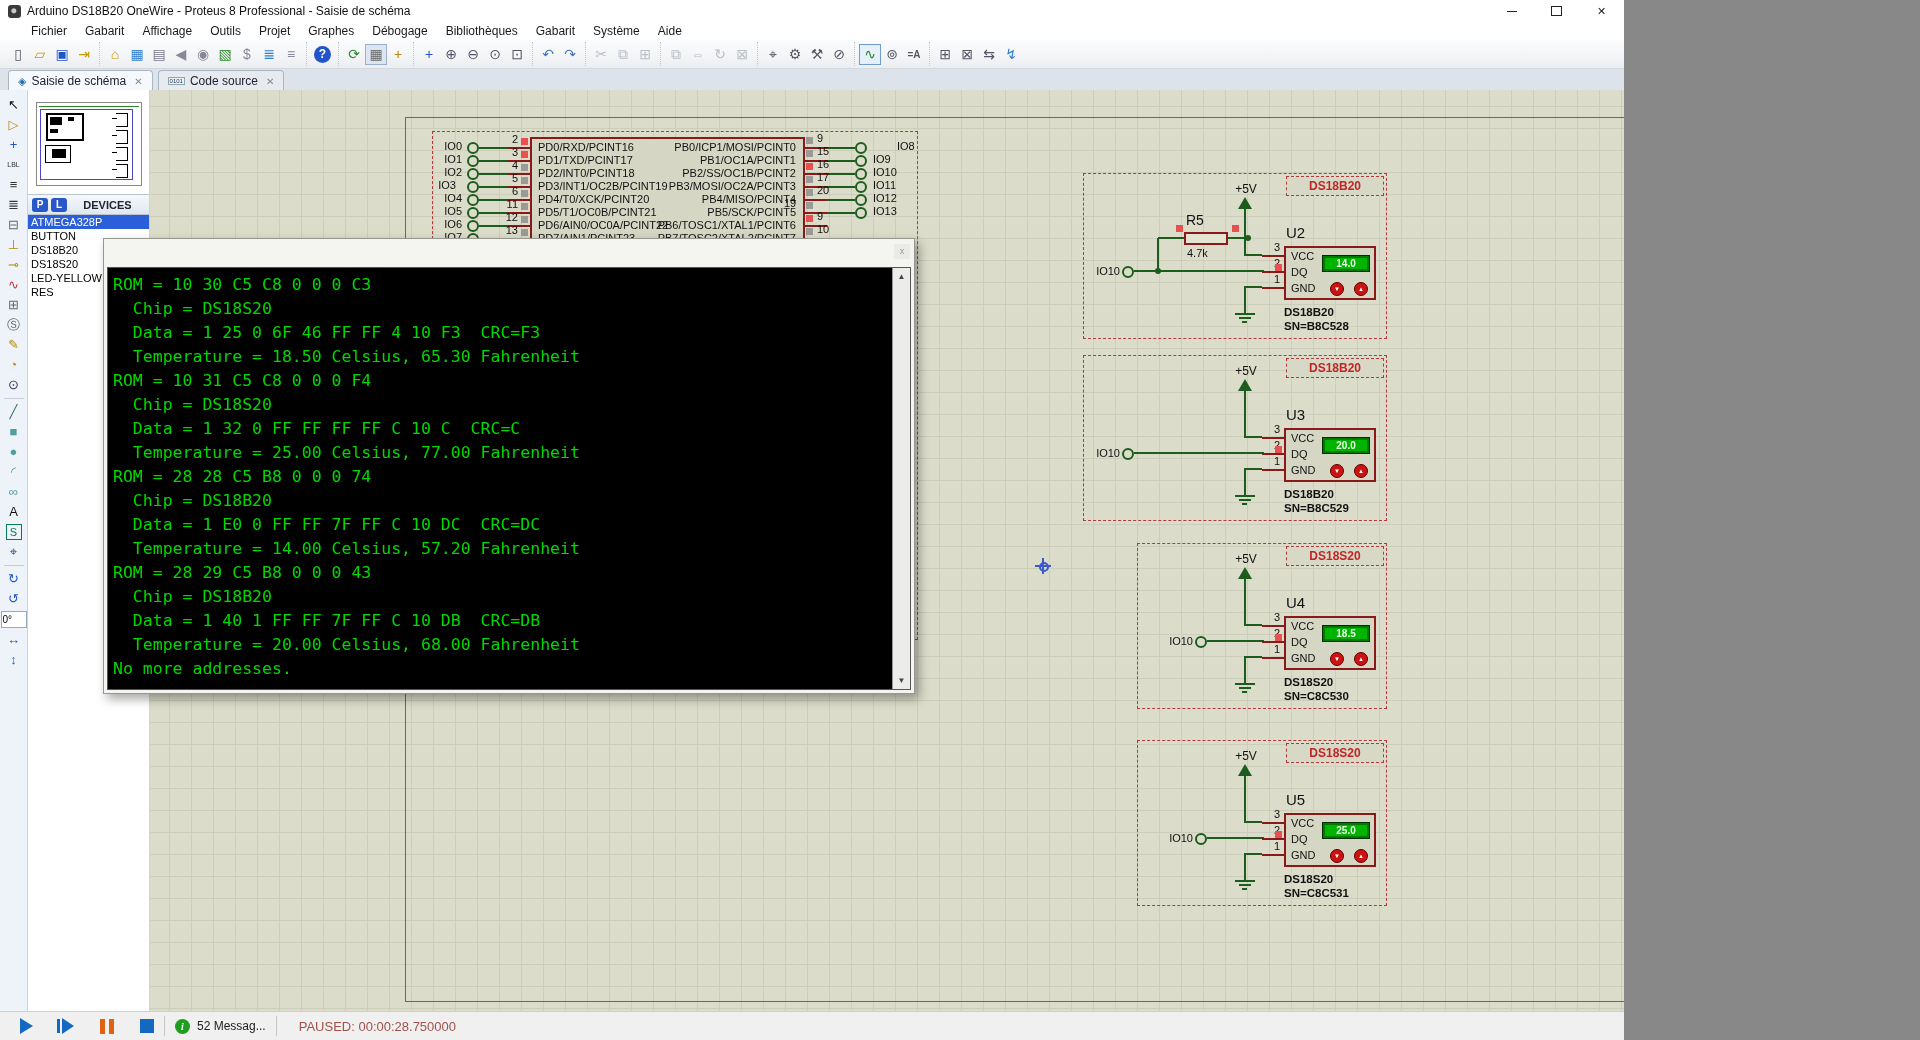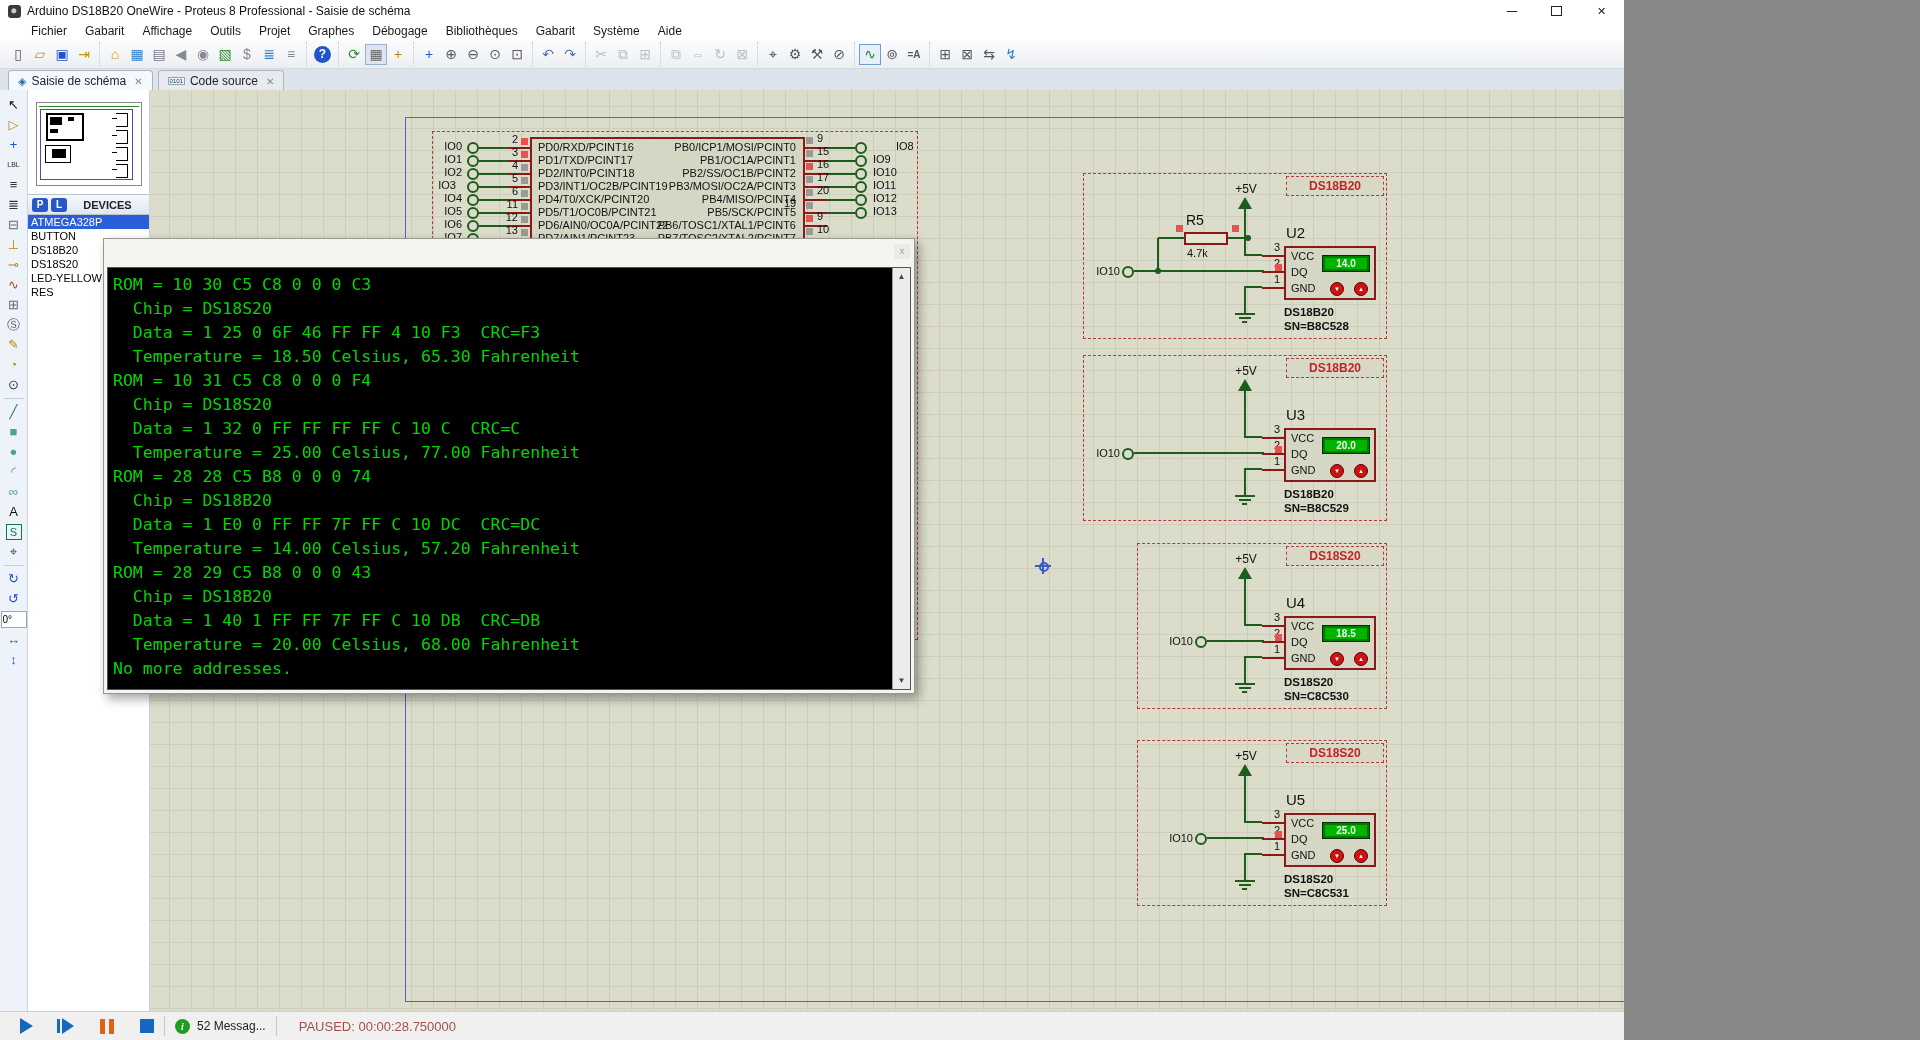--- a/index.html
+++ b/index.html
@@ -401,21 +401,21 @@
           <div class="stub" style="left: 358px; top: 148px; width: 22px;"></div>
           <div class="pnum" style="left: 342px; width: 26px; top: 134px; text-align: right;">13</div>
           <div class="pmark gray" style="left: 371px; top: 139px;"></div>
           <div class="ilabel" style="left: 388px; top: 142px;">PD7/AIN1/PCINT23</div>
           <div class="ilabel" style="left: 400px; width: 246px; top: 51px; text-align: right;">PB0/ICP1/MOSI/PCINT0</div>
           <div class="stub" style="left: 655px; top: 57px; width: 22px;"></div>
           <div class="pmark gray" style="left: 656px; top: 47px;"></div>
           <div class="pnum" style="left: 667px; top: 42px;">9</div>
           <div class="wire" style="left: 677px; top: 57px; width: 28px; height: 2px;"></div>
           <div class="tcirc" style="left: 705px; top: 52px;"></div>
-          <div class="tlabel2 rlabel" style="left: 726px; top: 50px; padding-left: 20px;">IO8</div>
+          <div class="tlabel2 rlabel" style="left: 747px; top: 50px;">IO8</div>
           <div class="ilabel" style="left: 400px; width: 246px; top: 64px; text-align: right;">PB1/OC1A/PCINT1</div>
           <div class="stub" style="left: 655px; top: 70px; width: 22px;"></div>
           <div class="pmark gray" style="left: 656px; top: 60px;"></div>
           <div class="pnum" style="left: 667px; top: 55px;">15</div>
           <div class="wire" style="left: 677px; top: 70px; width: 28px; height: 2px;"></div>
           <div class="tcirc" style="left: 705px; top: 65px;"></div>
           <div class="tlabel2 rlabel" style="left: 723px; top: 63px;">IO9</div>
           <div class="ilabel" style="left: 400px; width: 246px; top: 77px; text-align: right;">PB2/SS/OC1B/PCINT2</div>
           <div class="stub" style="left: 655px; top: 83px; width: 22px;"></div>
           <div class="pmark red" style="left: 656px; top: 73px;"></div>

